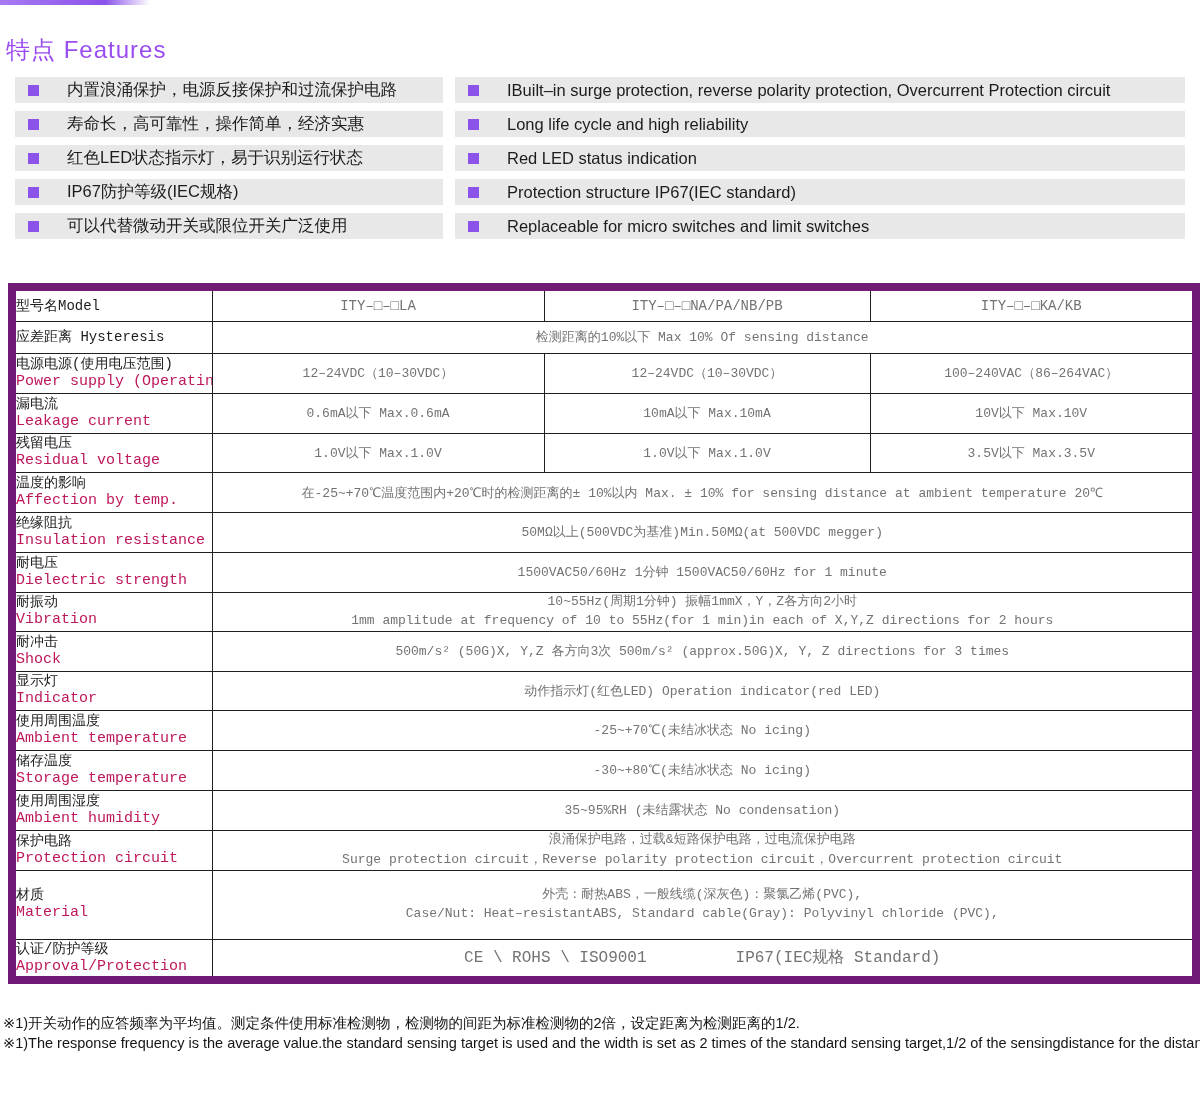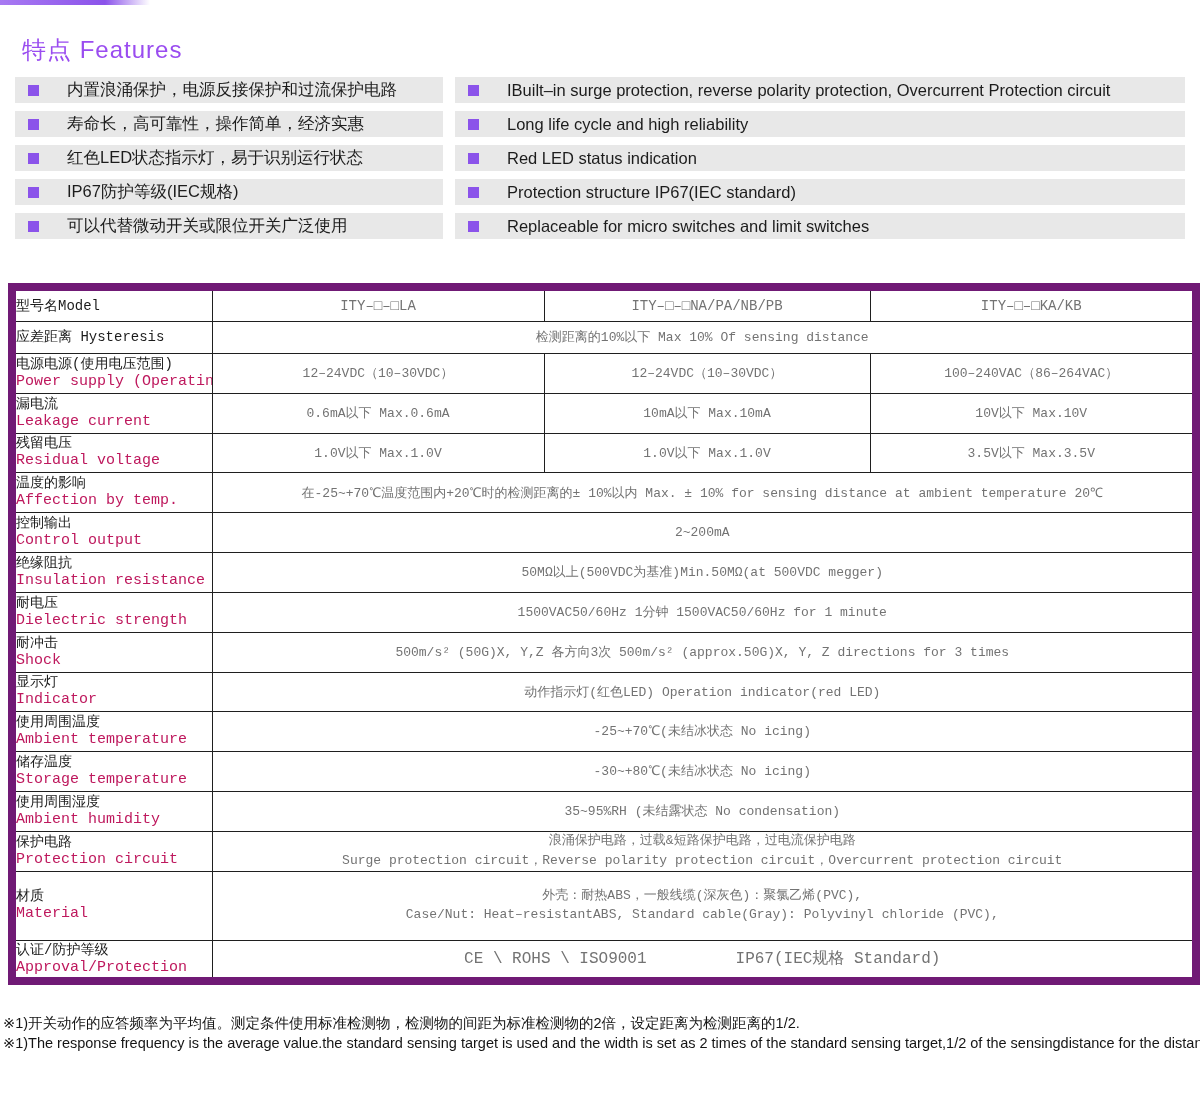--- a/index.html
+++ b/index.html
@@ -8,21 +8,21 @@
     font-family:"Liberation Sans","DejaVu Sans",sans-serif;
     color:#1a1a1a;overflow:hidden;
   }
   
   .top-band{
     position:absolute;left:0;top:0;width:150px;height:5px;
     background:linear-gradient(90deg,#a87af2 0%,#8b53ea 70%,rgba(139,83,234,0) 100%);
   }
   
   .page-title{
-    position:absolute;left:22px;top:34px;
+    position:absolute;left:6px;top:34px;
     font-size:24px;font-weight:500;color:#9a4cf0;letter-spacing:1px;
   }
   
   .feat-col{position:absolute;top:77px;display:flex;flex-direction:column;gap:8px;}
   .feat-col.left{left:15px;width:428px;}
   .feat-col.right{left:455px;width:730px;}
   .feat-bar{
     height:26px;background:#e8e8e8;display:flex;align-items:center;
     padding-left:13px;box-sizing:border-box;
   }
@@ -165,44 +165,49 @@
   </tr>
 
   <tr style="height:40px">
     <td class="lbl">
       <div class="lz">温度的影响</div>
       <div class="le">Affection by temp.</div>
     </td>
     <td class="val" colspan="3">在-25~+70℃温度范围内+20℃时的检测距离的± 10%以内    Max. ± 10% for sensing distance at ambient temperature 20℃</td>
   </tr>
 
-  <tr style="height:40px">
-    <td class="lbl">
-      <div class="lz">控制输出</div>
-      <div class="le">Control output</div>
-    </td>
-    <td class="val" colspan="3">2~200mA</td>
-  </tr>
 
   <tr style="height:40px">
     <td class="lbl">
       <div class="lz">绝缘阻抗</div>
       <div class="le">Insulation resistance</div>
     </td>
     <td class="val" colspan="3">50MΩ以上(500VDC为基准)Min.50MΩ(at 500VDC megger)</td>
   </tr>
 
   <tr style="height:40px">
     <td class="lbl">
       <div class="lz">耐电压</div>
       <div class="le">Dielectric strength</div>
     </td>
     <td class="val" colspan="3">1500VAC50/60Hz 1分钟 1500VAC50/60Hz for 1 minute</td>
   </tr>
 
+  <tr style="height:39px">
+    <td class="lbl">
+      <div class="lz">耐振动</div>
+      <div class="le">Vibration</div>
+    </td>
+    <td class="val" colspan="3">
+      <div class="two-line">
+        <div>10~55Hz(周期1分钟) 振幅1mmX，Y，Z各方向2小时</div>
+        <div>1mm amplitude at frequency of 10 to 55Hz(for 1 min)in each of X,Y,Z directions for 2 hours</div>
+      </div>
+    </td>
+  </tr>
 
   <tr style="height:40px">
     <td class="lbl">
       <div class="lz">耐冲击</div>
       <div class="le">Shock</div>
     </td>
     <td class="val" colspan="3">500m/s² (50G)X, Y,Z  各方向3次 500m/s² (approx.50G)X, Y, Z directions for 3 times</td>
   </tr>
 
   <tr style="height:39px">

